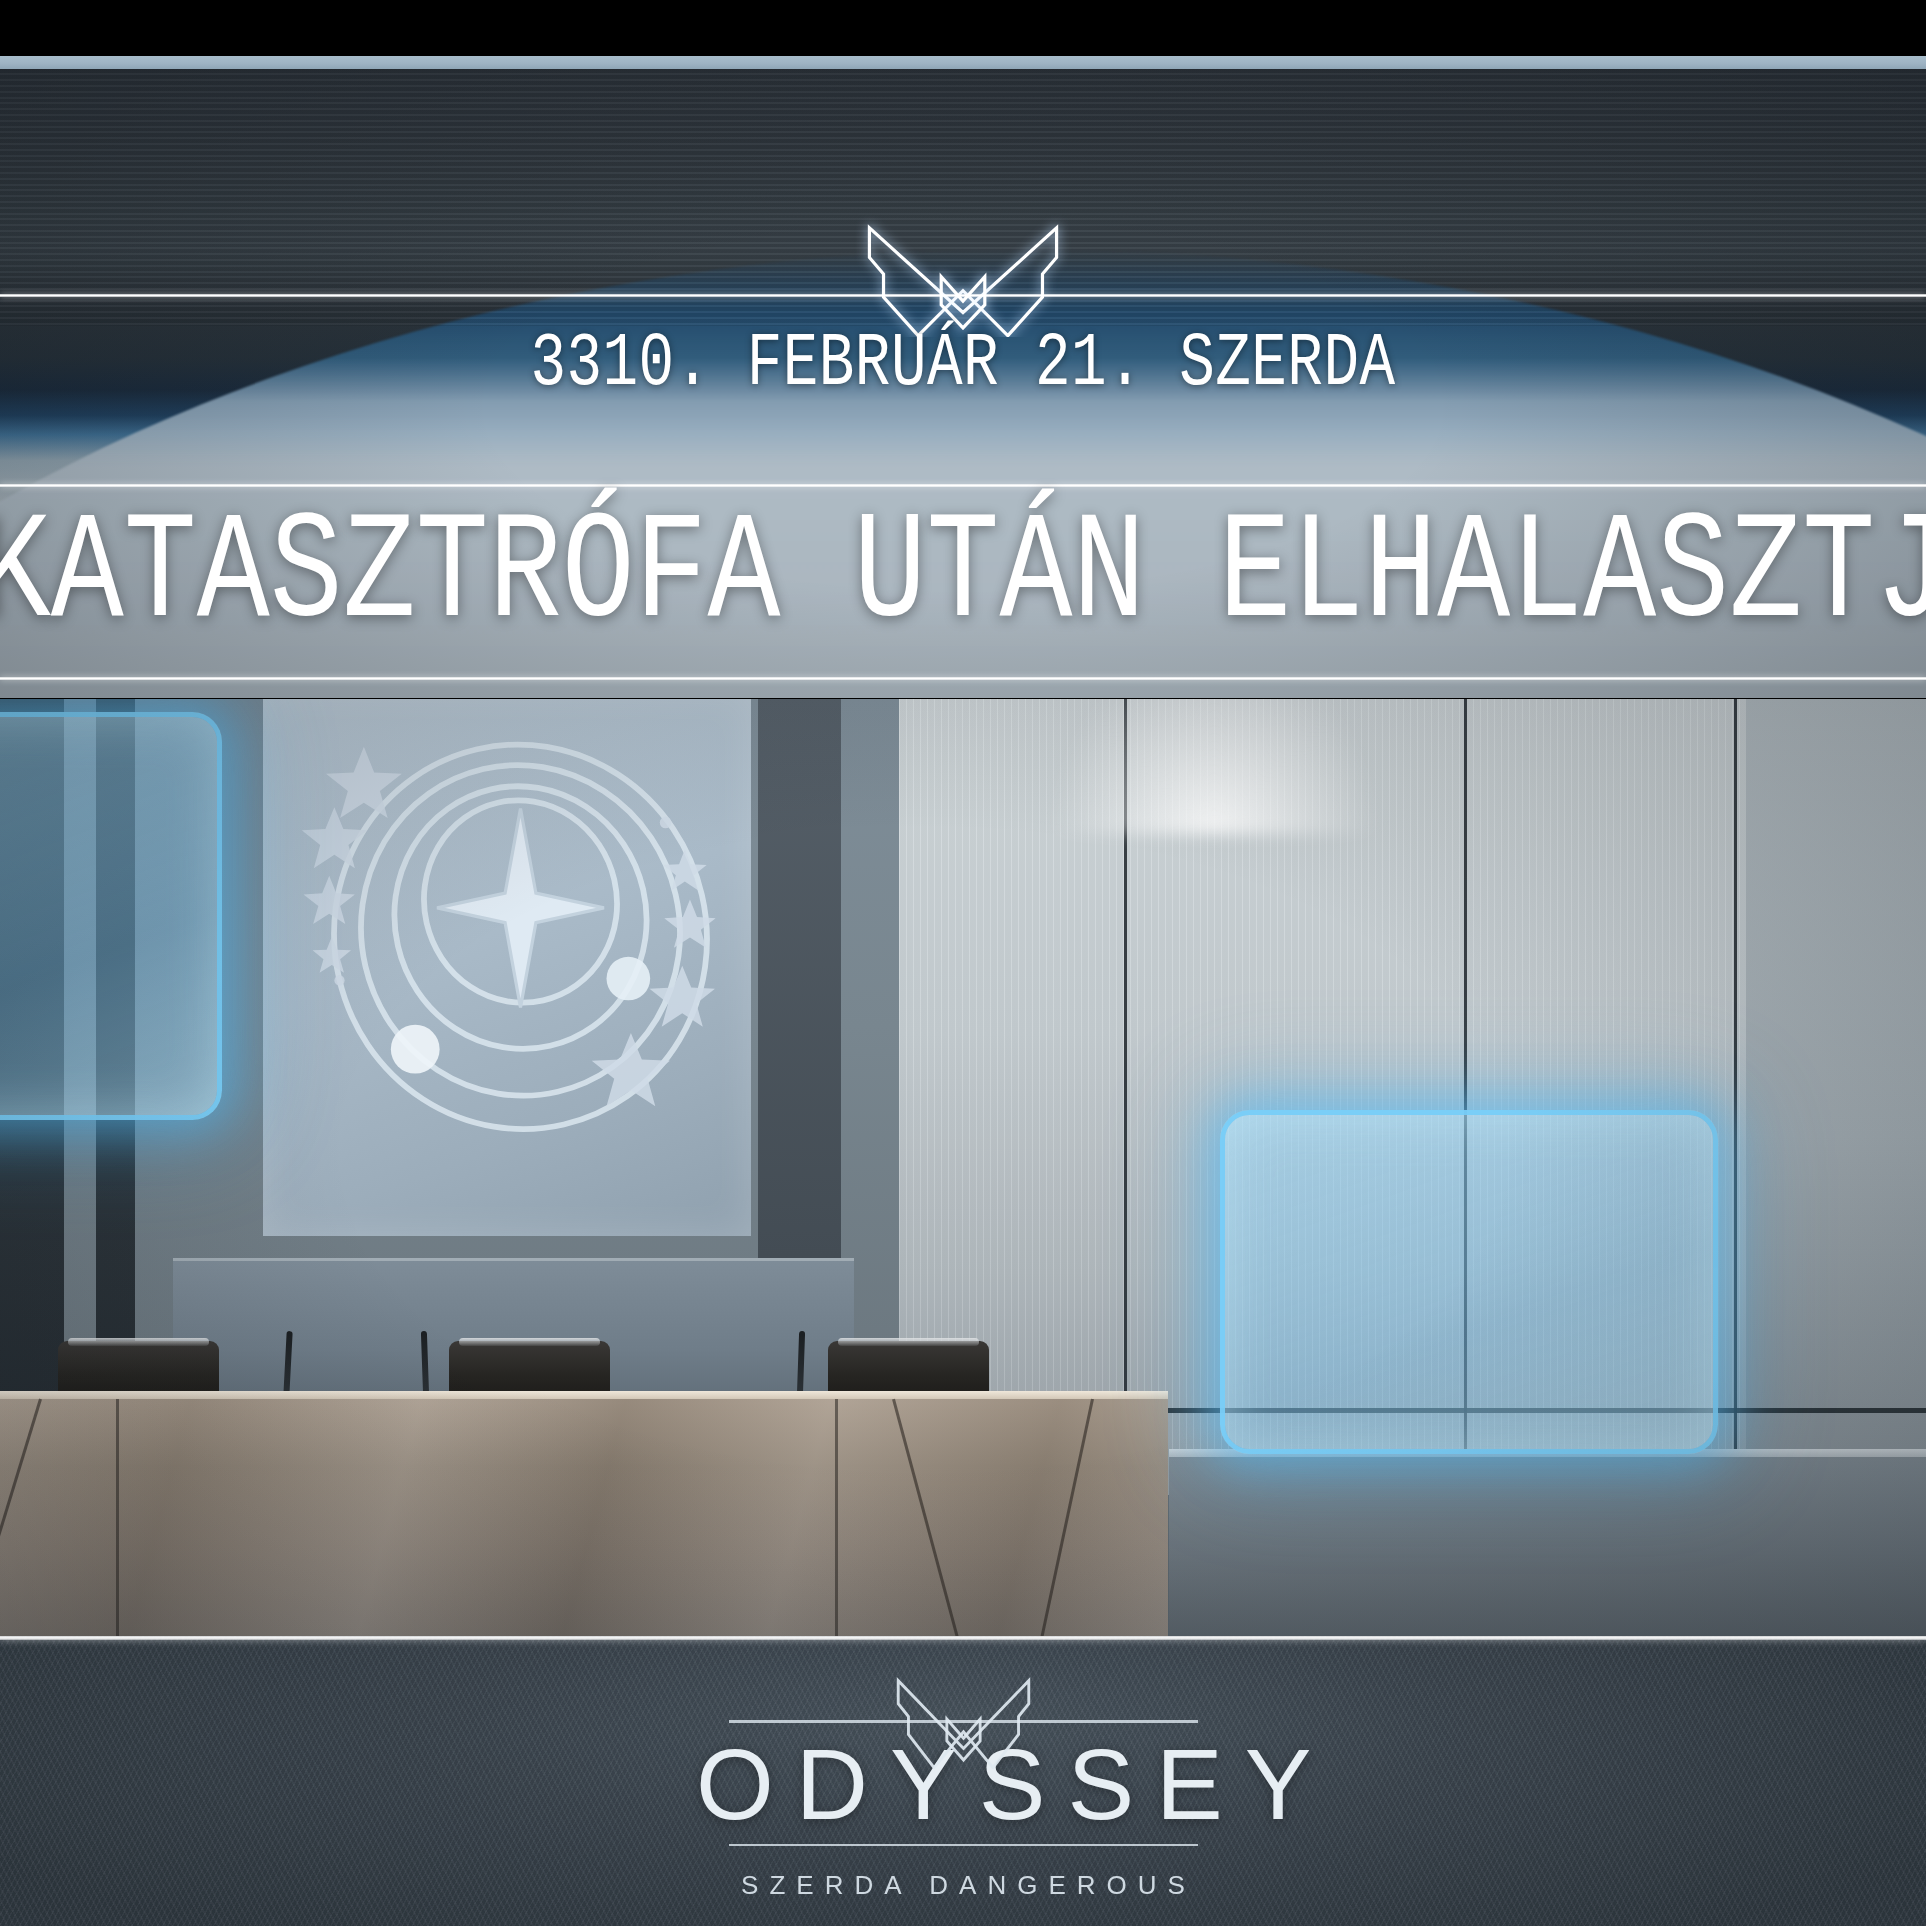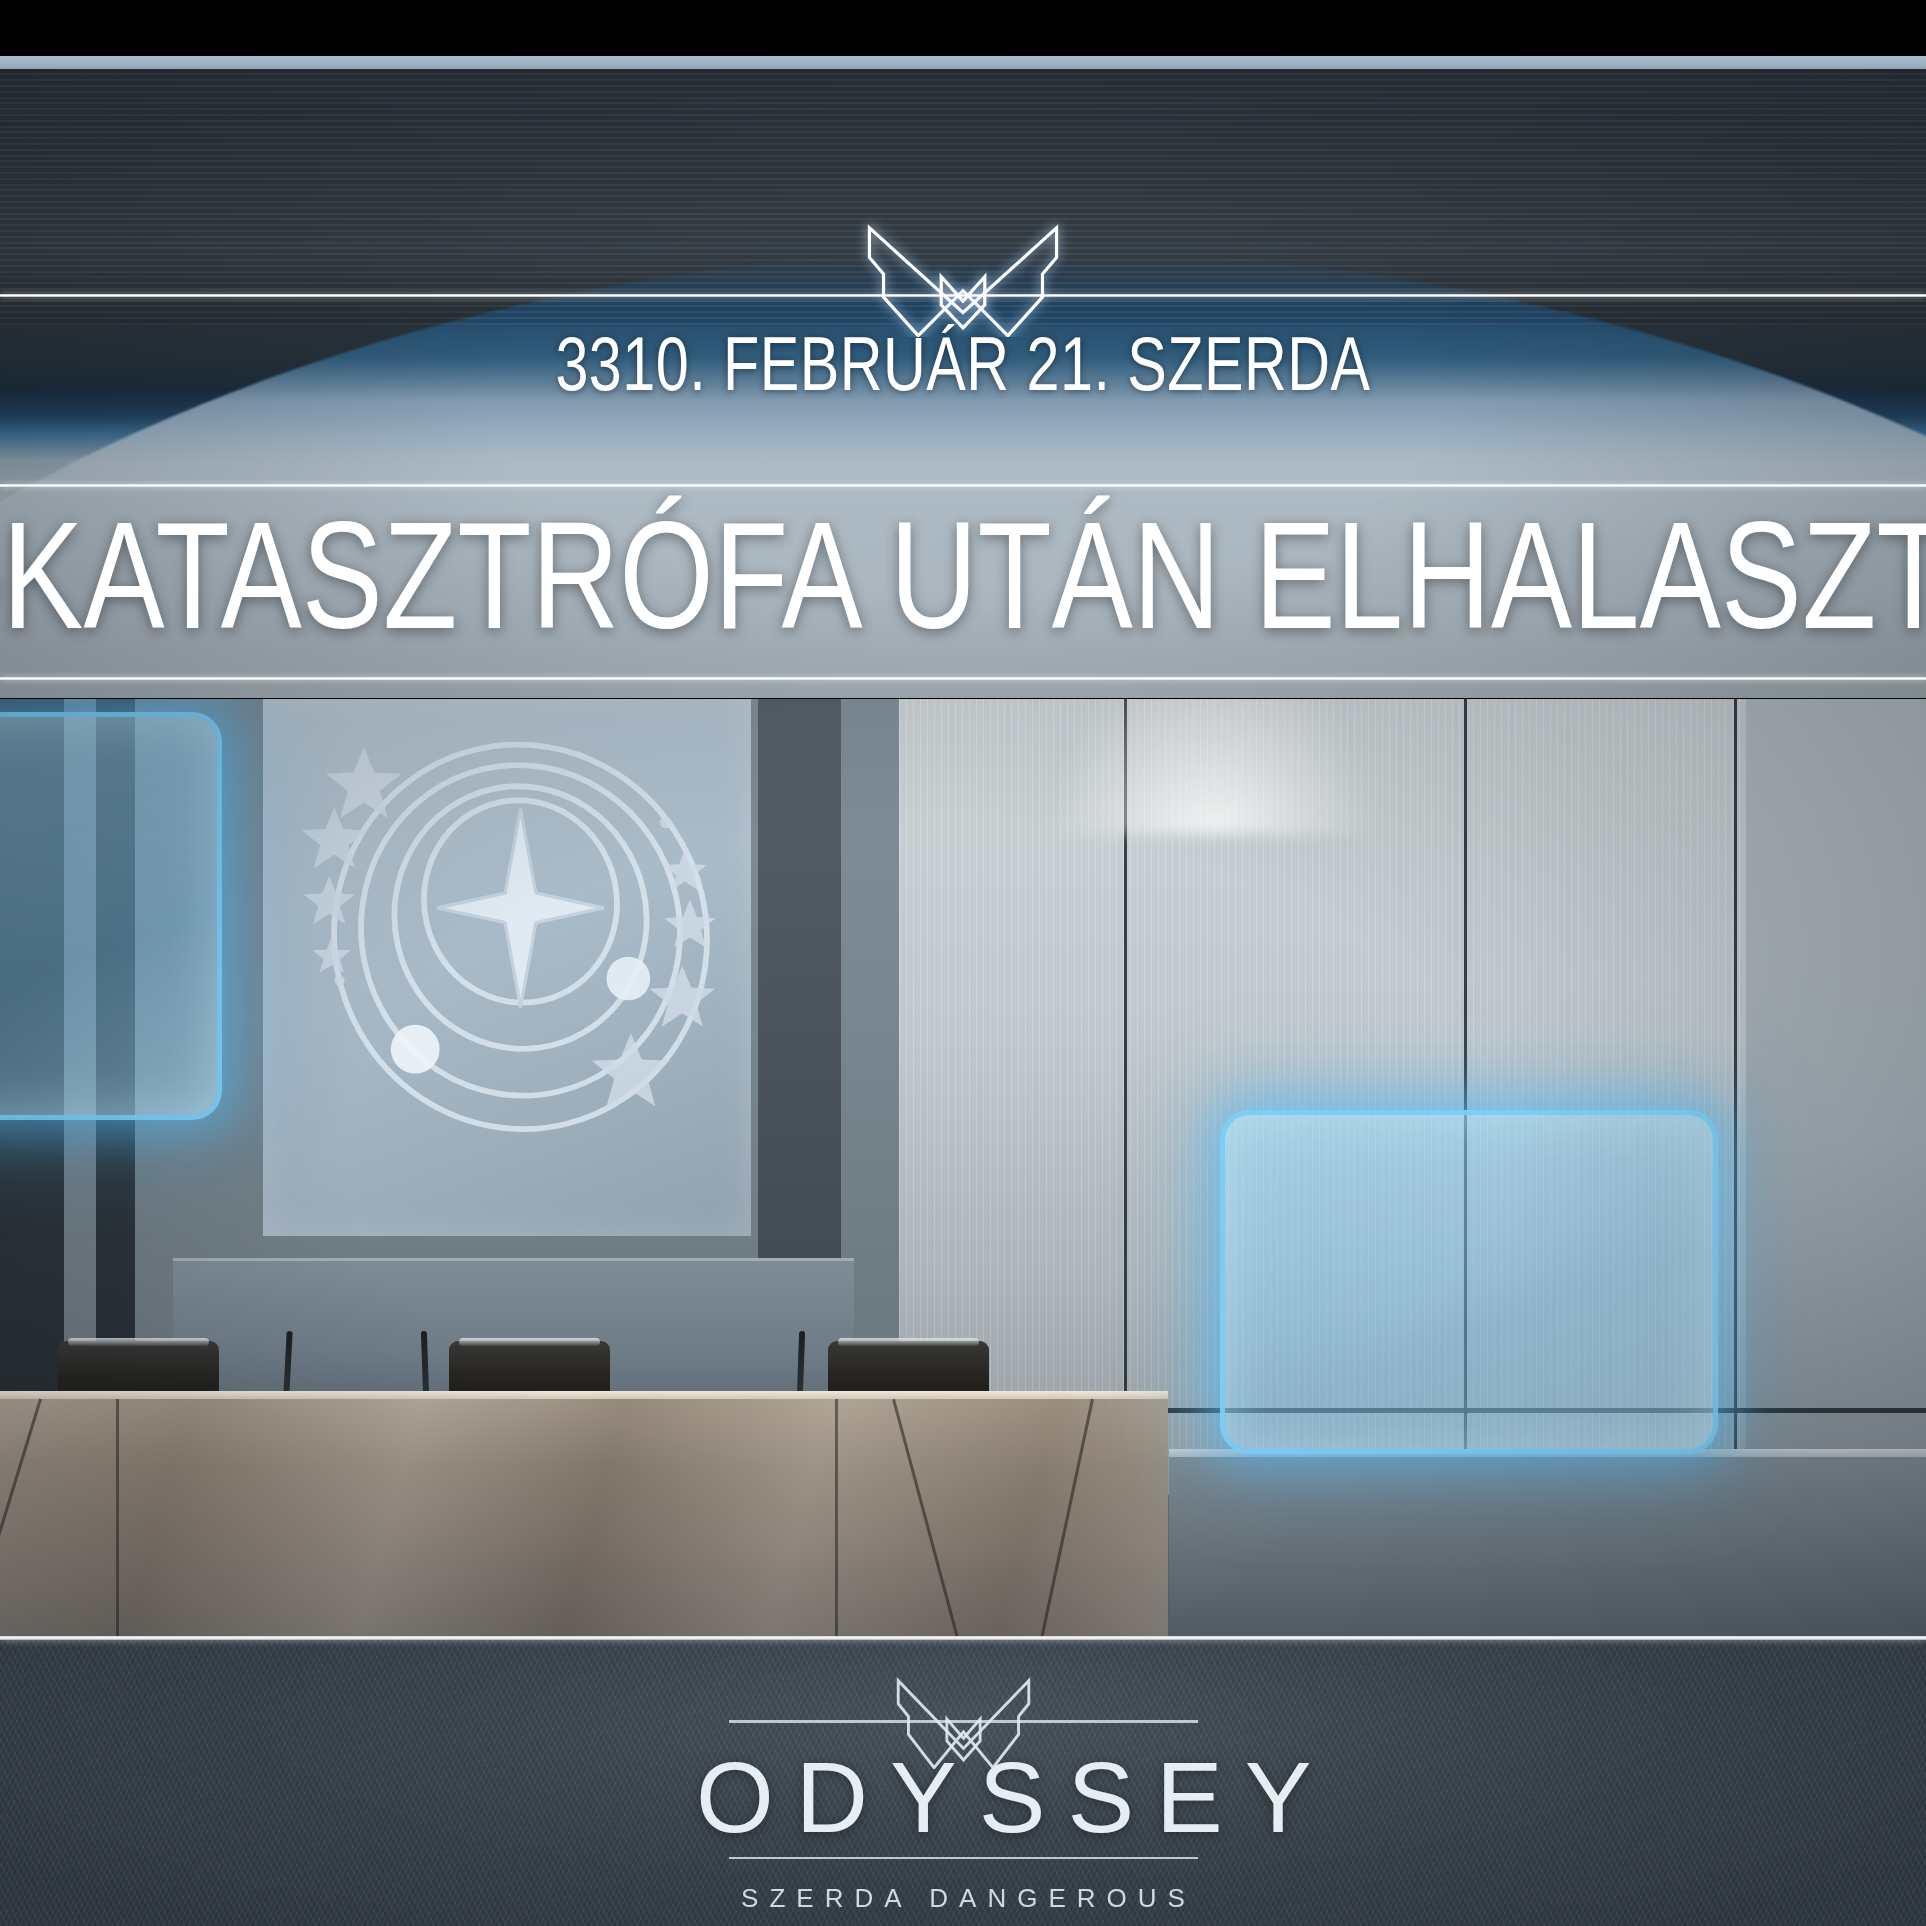--- a/index.html
+++ b/index.html
@@ -25,20 +25,21 @@
     background: #000000;
   }
 
   
   .header-block {
     position: absolute;
     left: 0; top: 56px;
     width: 1926px;
     height: 642px;
     overflow: hidden;
+    font-family: Liberation Mono, monospace;
   }
   
   .space-bg {
     position: absolute;
     inset: 0;
     background:
       linear-gradient(180deg,
         #2e353c 0%,
         #333b42 18%,
         #394249 30%,
@@ -396,21 +397,21 @@
   .od-rule.top { margin-top: -49px; }
   .od-rule.bottom { margin-top: 9px; }
   .od-word {
     text-align: center;
     color: #e7eef3;
     font-size: 100px;
     line-height: 1.02;
     font-weight: 400;
     letter-spacing: 22px;
     text-indent: 22px;
-    margin-top: 23px;
+    margin-top: 10px;
     text-shadow: 0 1.9px 10.3px rgba(0,0,0,0.35);
   }
   .od-sub {
     text-align: center;
     color: #cfd9e1;
     font-size: 26px;
     line-height: 1;
     font-weight: 400;
     letter-spacing: 11px;
     text-indent: 11px;

